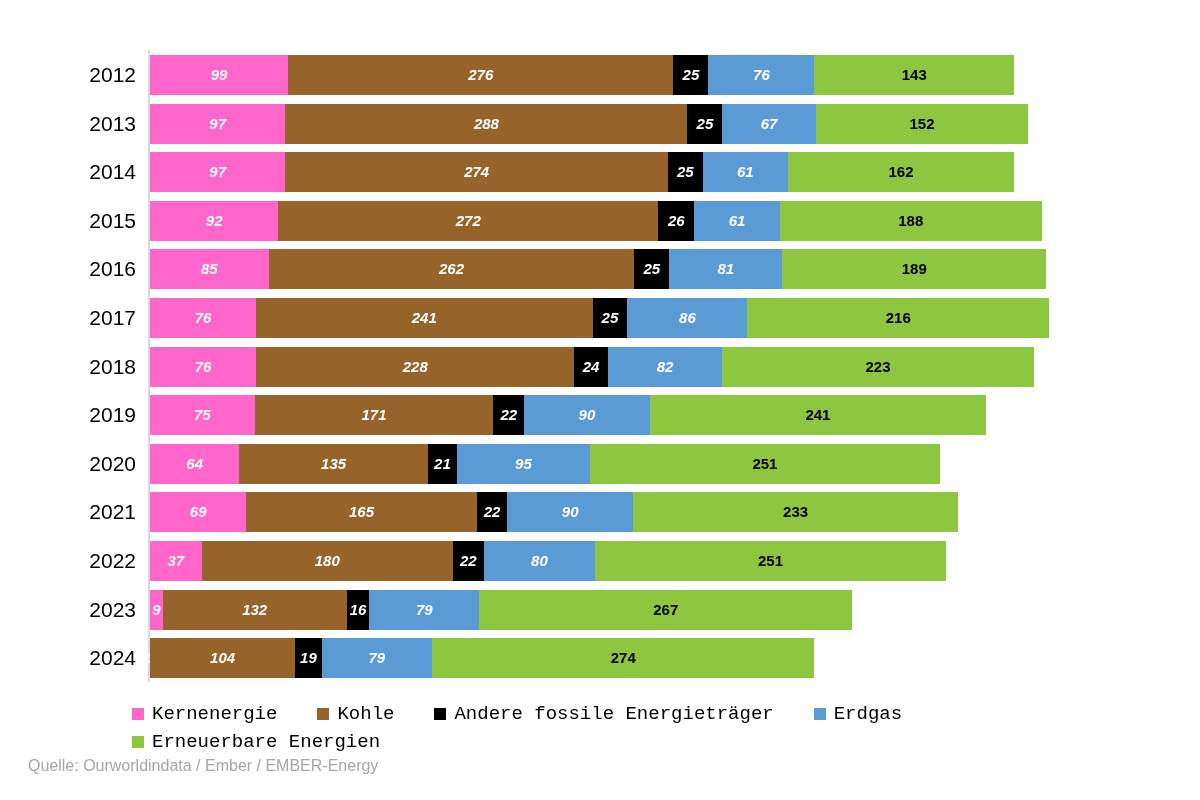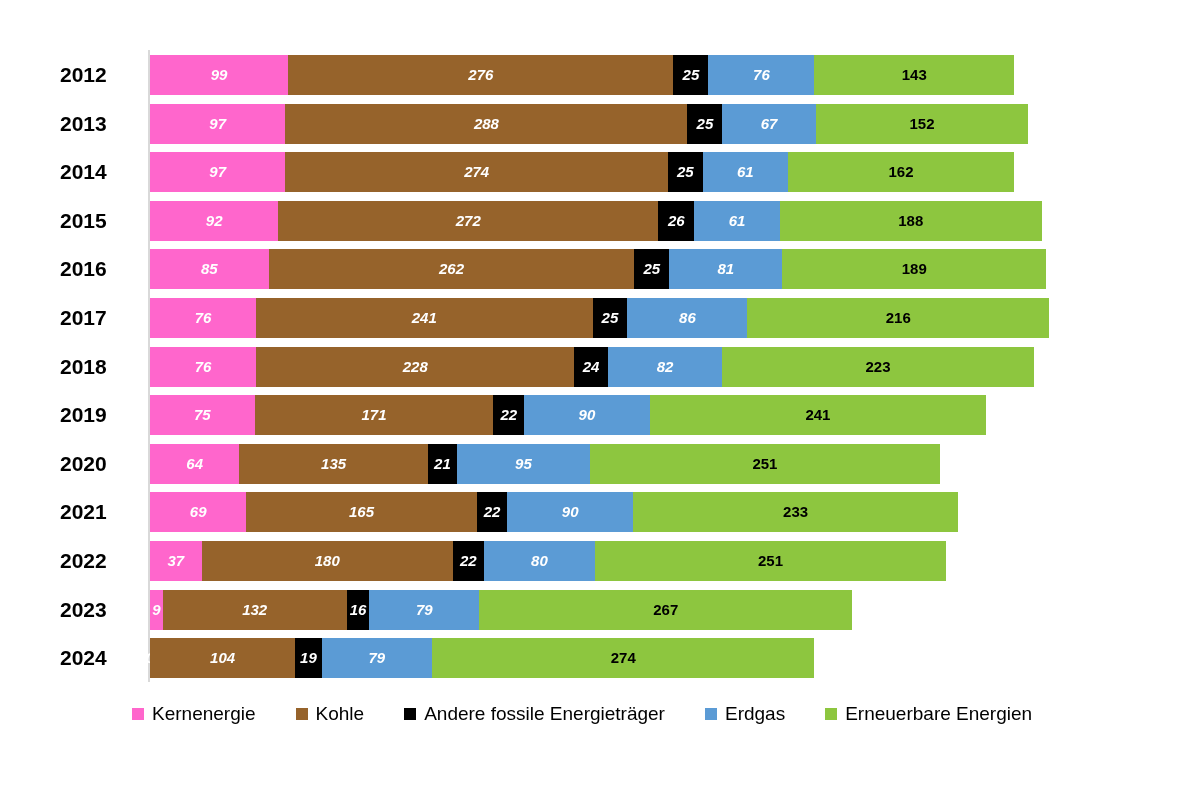--- a/index.html
+++ b/index.html
@@ -48,26 +48,26 @@
     font-size: 0;
   }
 
   .tick-label {
     position: absolute;
     right: 100%;
     top: 0;
     width: 90px;
     height: 40px;
     line-height: 40px;
+    text-align: right;
     padding-right: 14px;
     font-size: 21px;
     color: #000;
     font-family: "Liberation Sans", sans-serif;
     box-sizing: border-box;
-    font-weight: bold;
   }
 
   .seg {
     display: inline-block;
     height: 40px;
     vertical-align: top;
     position: relative;
     overflow: visible;
   }
   .seg-label {
@@ -108,21 +108,21 @@
     width: 12px;
     height: 12px;
     margin-right: 8px;
     vertical-align: middle;
   }
   .legend-text {
     display: inline-block;
     font-size: 19px;
     color: #000;
     vertical-align: middle;
-    font-family: Liberation Sans, sans-serif;
+    font-family: Liberation Mono, monospace;
   }
 
   
   .source-caption {
     position: absolute;
     left: 28px;
     top: 757px;
     font-size: 16px;
     color: #a6a6a6;
     font-family: "Liberation Sans", sans-serif;
@@ -148,14 +148,15 @@
         <div class="bar-row" style="top: 393.8px;"><div class="tick-label">2020</div><div class="seg" title="Kernenergie 2020: 64" style="width: 89.344px; background: rgb(255, 102, 204);"><div class="seg-label label-light">64</div></div><div class="seg" title="Kohle 2020: 135" style="width: 188.46px; background: rgb(150, 99, 43);"><div class="seg-label label-light">135</div></div><div class="seg" title="Andere fossile Energieträger 2020: 21" style="width: 29.316px; background: rgb(0, 0, 0);"><div class="seg-label label-light">21</div></div><div class="seg" title="Erdgas 2020: 95" style="width: 132.62px; background: rgb(91, 155, 213);"><div class="seg-label label-light">95</div></div><div class="seg" title="Erneuerbare Energien 2020: 251" style="width: 350.396px; background: rgb(141, 198, 63);"><div class="seg-label label-dark">251</div></div></div>
         <div class="bar-row" style="top: 442.4px;"><div class="tick-label">2021</div><div class="seg" title="Kernenergie 2021: 69" style="width: 96.324px; background: rgb(255, 102, 204);"><div class="seg-label label-light">69</div></div><div class="seg" title="Kohle 2021: 165" style="width: 230.34px; background: rgb(150, 99, 43);"><div class="seg-label label-light">165</div></div><div class="seg" title="Andere fossile Energieträger 2021: 22" style="width: 30.712px; background: rgb(0, 0, 0);"><div class="seg-label label-light">22</div></div><div class="seg" title="Erdgas 2021: 90" style="width: 125.64px; background: rgb(91, 155, 213);"><div class="seg-label label-light">90</div></div><div class="seg" title="Erneuerbare Energien 2021: 233" style="width: 325.268px; background: rgb(141, 198, 63);"><div class="seg-label label-dark">233</div></div></div>
         <div class="bar-row" style="top: 491px;"><div class="tick-label">2022</div><div class="seg" title="Kernenergie 2022: 37" style="width: 51.652px; background: rgb(255, 102, 204);"><div class="seg-label label-light">37</div></div><div class="seg" title="Kohle 2022: 180" style="width: 251.28px; background: rgb(150, 99, 43);"><div class="seg-label label-light">180</div></div><div class="seg" title="Andere fossile Energieträger 2022: 22" style="width: 30.712px; background: rgb(0, 0, 0);"><div class="seg-label label-light">22</div></div><div class="seg" title="Erdgas 2022: 80" style="width: 111.68px; background: rgb(91, 155, 213);"><div class="seg-label label-light">80</div></div><div class="seg" title="Erneuerbare Energien 2022: 251" style="width: 350.396px; background: rgb(141, 198, 63);"><div class="seg-label label-dark">251</div></div></div>
         <div class="bar-row" style="top: 539.6px;"><div class="tick-label">2023</div><div class="seg" title="Kernenergie 2023: 9" style="width: 12.564px; background: rgb(255, 102, 204);"><div class="seg-label label-light" style="width: 26px; left: -6.718px;">9</div></div><div class="seg" title="Kohle 2023: 132" style="width: 184.272px; background: rgb(150, 99, 43);"><div class="seg-label label-light">132</div></div><div class="seg" title="Andere fossile Energieträger 2023: 16" style="width: 22.336px; background: rgb(0, 0, 0);"><div class="seg-label label-light" style="width: 26px; left: -1.832px;">16</div></div><div class="seg" title="Erdgas 2023: 79" style="width: 110.284px; background: rgb(91, 155, 213);"><div class="seg-label label-light">79</div></div><div class="seg" title="Erneuerbare Energien 2023: 267" style="width: 372.732px; background: rgb(141, 198, 63);"><div class="seg-label label-dark">267</div></div></div>
         <div class="bar-row" style="top: 588.2px;"><div class="tick-label">2024</div><div class="seg" title="Kernenergie 2024: 0" style="width: 0px; background: rgb(255, 102, 204);"><div class="seg-label label-light" style="width: 26px; left: -13px;">0</div></div><div class="seg" title="Kohle 2024: 104" style="width: 145.184px; background: rgb(150, 99, 43);"><div class="seg-label label-light">104</div></div><div class="seg" title="Andere fossile Energieträger 2024: 19" style="width: 26.524px; background: rgb(0, 0, 0);"><div class="seg-label label-light">19</div></div><div class="seg" title="Erdgas 2024: 79" style="width: 110.284px; background: rgb(91, 155, 213);"><div class="seg-label label-light">79</div></div><div class="seg" title="Erneuerbare Energien 2024: 274" style="width: 382.504px; background: rgb(141, 198, 63);"><div class="seg-label label-dark">274</div></div></div>
       </div>
   </div>
 
   <div class="legend" id="legend"><div class="legend-item"><span class="legend-swatch" style="background: rgb(255, 102, 204);"></span><span class="legend-text">Kernenergie</span></div><div class="legend-item"><span class="legend-swatch" style="background: rgb(150, 99, 43);"></span><span class="legend-text">Kohle</span></div><div class="legend-item"><span class="legend-swatch" style="background: rgb(0, 0, 0);"></span><span class="legend-text">Andere fossile Energieträger</span></div><div class="legend-item"><span class="legend-swatch" style="background: rgb(91, 155, 213);"></span><span class="legend-text">Erdgas</span></div><div class="legend-item"><span class="legend-swatch" style="background: rgb(141, 198, 63);"></span><span class="legend-text">Erneuerbare Energien</span></div></div>
 
+  <div class="source-caption">Quelle: Ourworldindata / Ember / EMBER-Energy</div>
 
 </div>
 
 </body></html>

